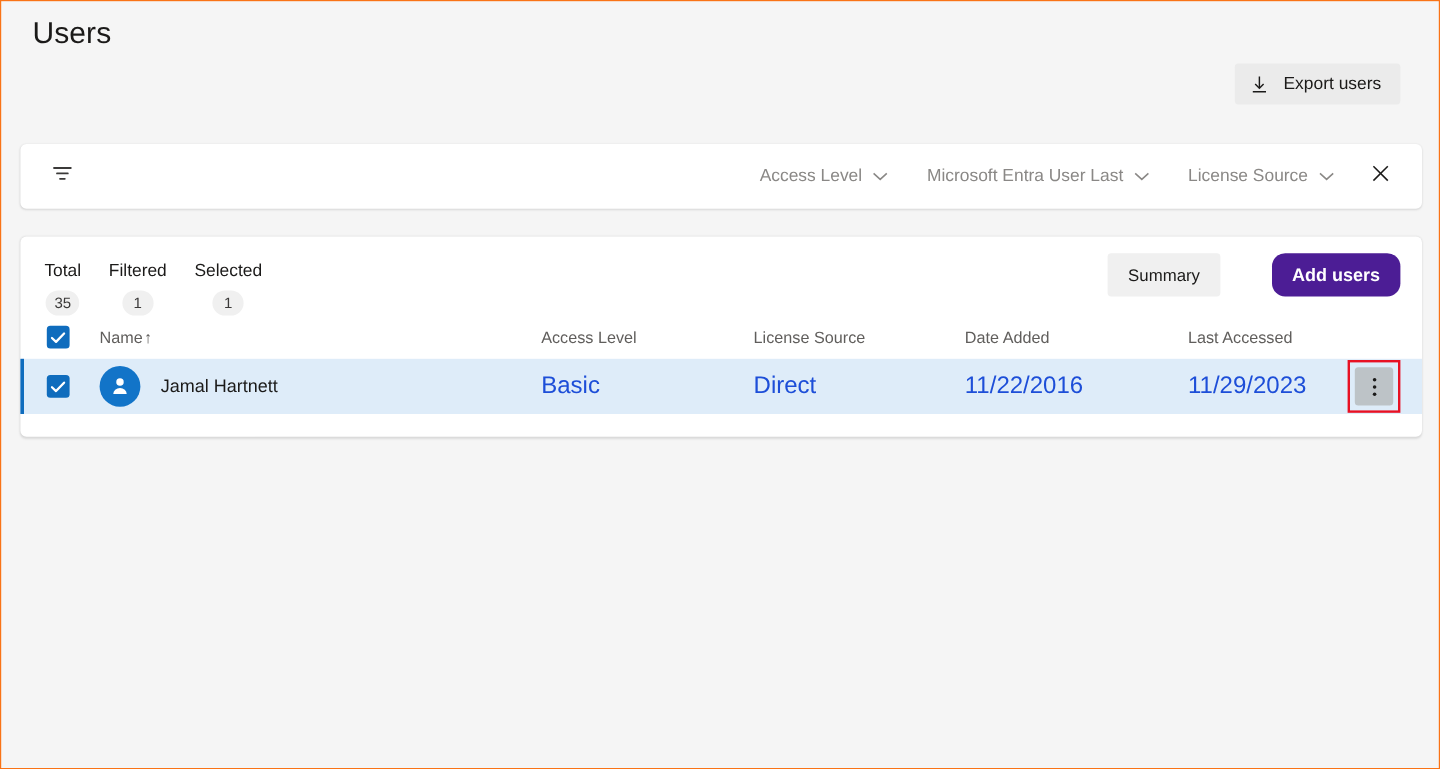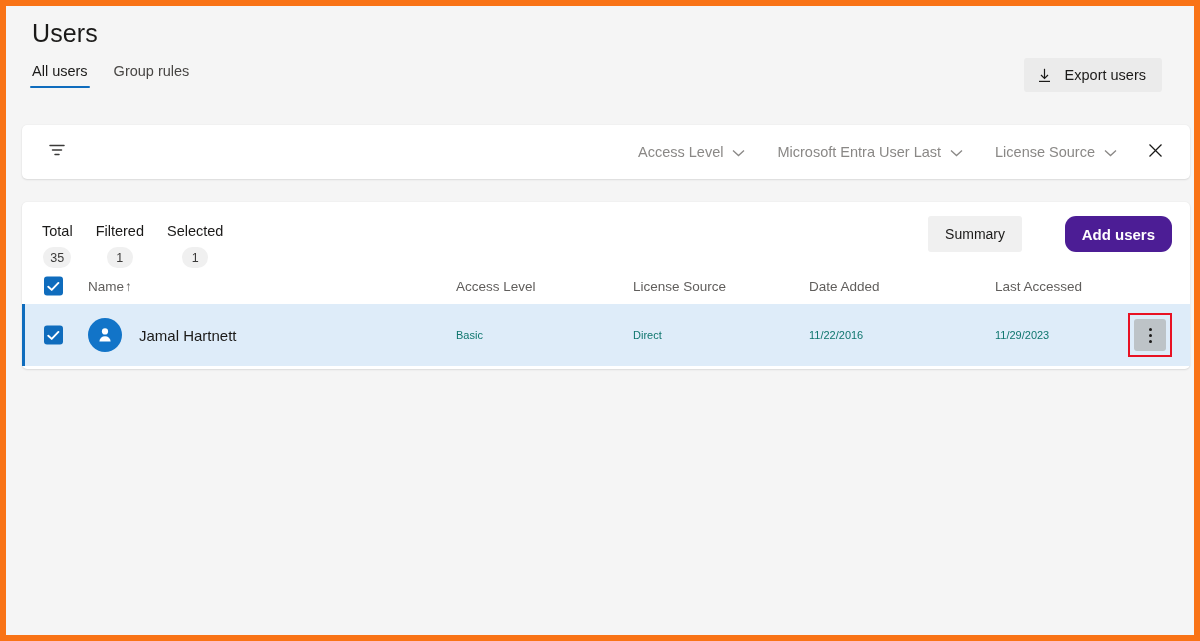--- a/index.html
+++ b/index.html
@@ -9,21 +9,21 @@
     height: 641px;
     background: #ffffff;
     font-family: "Liberation Sans", sans-serif;
   }
 
   #page {
     position: relative;
     width: 1200px;
     height: 641px;
     background: #f5f5f5;
-    border: 6px solid #f97316;
+    border: 1px solid #f97316;
     overflow: hidden;
     padding-left: 40px;
   }
 
   
   .page-title {
     position: absolute;
     left: 26px;
     top: 13px;
     font-size: 25px;
@@ -207,34 +207,34 @@
     left: 0;
     top: 66px;
     width: 100%;
     height: 36px;
   }
   .trow {
     position: absolute;
     left: 0;
     top: 102px;
     width: 100%;
-    height: 62px;
+    height: 46px;
     background: #deecf9;
   }
   .trow::before {
     content: "";
     position: absolute;
     left: 0; top: 0; bottom: 0;
     width: 3px;
     background: #0f6cbd;
   }
 
   .cell { position: absolute; top: 50%; transform: translateY(-50%); }
   .th { font-size: 13.5px; color: #605e5c; white-space: nowrap; }
-  .td { font-size: 11px; color: #0f766e; white-space: nowrap; }
+  .td { font-size: 20px; color: #1d4ed8; white-space: nowrap; }
 
   .c-check  { left: 22px; }
   .c-name   { left: 66px; }
   .c-access { left: 434px; }
   .c-lic    { left: 611px; }
   .c-date   { left: 787px; }
   .c-last   { left: 964px; margin-left: 9px; }
 
   .chk {
     width: 19px;
@@ -325,28 +325,20 @@
     margin: 9px 17px;
   }
 </style>
 </head>
 <body>
 
 <div id="page">
 
   <div class="page-title">Users</div>
 
-  <div class="tabs">
-    <div class="tab active">
-      <span>All users</span>
-    </div>
-    <div class="tab">
-      <span>Group rules</span>
-    </div>
-  </div>
 
   <button class="export-btn">
     <span class="ico">
       <svg width="17" height="17" viewBox="0 0 17 17" fill="none" stroke="#1b1a19" stroke-width="1.2">
         <path d="M8.5 1.8 V11.2"></path>
         <path d="M5 8 L8.5 11.5 L12 8"></path>
         <path d="M3 14.4 H14"></path>
       </svg>
     </span>
     <span>Export users</span>

